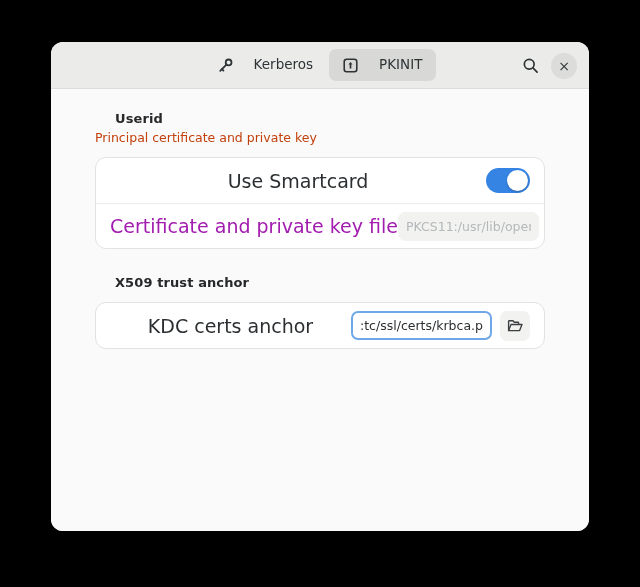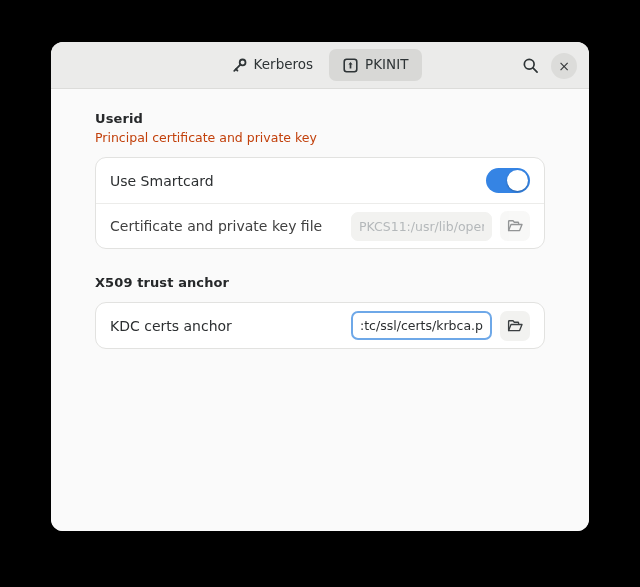--- a/index.html
+++ b/index.html
@@ -26,21 +26,21 @@
     flex: 0 0 47px;
     background: #ebebea;
     border-bottom: 1px solid #dcdcda;
     display: flex;
     align-items: center;
     justify-content: center;
     position: relative;
   }
   #tabs { display: flex; align-items: center; gap: 2px; }
   .tab {
-    display: flex; align-items: center; gap: 7px;
+    display: flex; align-items: center; gap: 21px;
     height: 32px;
     padding: 0 14px;
     border-radius: 7px;
     font-size: 13.5px;
     color: #2e3436;
     cursor: pointer;
     white-space: nowrap;
   }
   .tab.selected { background: #d8d8d6; }
   .tab .tab-label { line-height: 1; }
@@ -70,20 +70,21 @@
     flex: 1 1 auto;
     padding: 22px 44px 0 44px;
     background: #fafafa;
     overflow: hidden;
   }
   .section-title {
     font-size: 13px;
     font-weight: bold;
     color: #26282a;
     letter-spacing: 0.1px;
+    margin-left: 20px;
   }
   .section-subtitle {
     font-size: 12.5px;
     color: #c2410c;
     margin-top: 4px;
   }
   .card {
     margin-top: 12px;
     background: #ffffff;
     border: 1px solid #e2e2e0;
@@ -91,26 +92,27 @@
     overflow: hidden;
   }
   .row {
     display: flex;
     align-items: center;
     padding: 0 14px;
     height: 45px;
   }
   .row + .row { border-top: 1px solid #ececea; }
   .row-label {
-    font-size: 14px;
+    font-size: 19px;
     color: #2c2f31;
     flex: 1 1 auto;
     white-space: nowrap;
-  }
-  .row.dim .row-label { color: #404040; }
+    text-align: center;
+  }
+  .row.dim .row-label { color: #a21caf; }
   
   .toggle {
     width: 44px; height: 25px;
     border-radius: 13px;
     background: #3584e4;
     position: relative;
     cursor: pointer;
     flex: 0 0 auto;
   }
   .toggle .knob {

